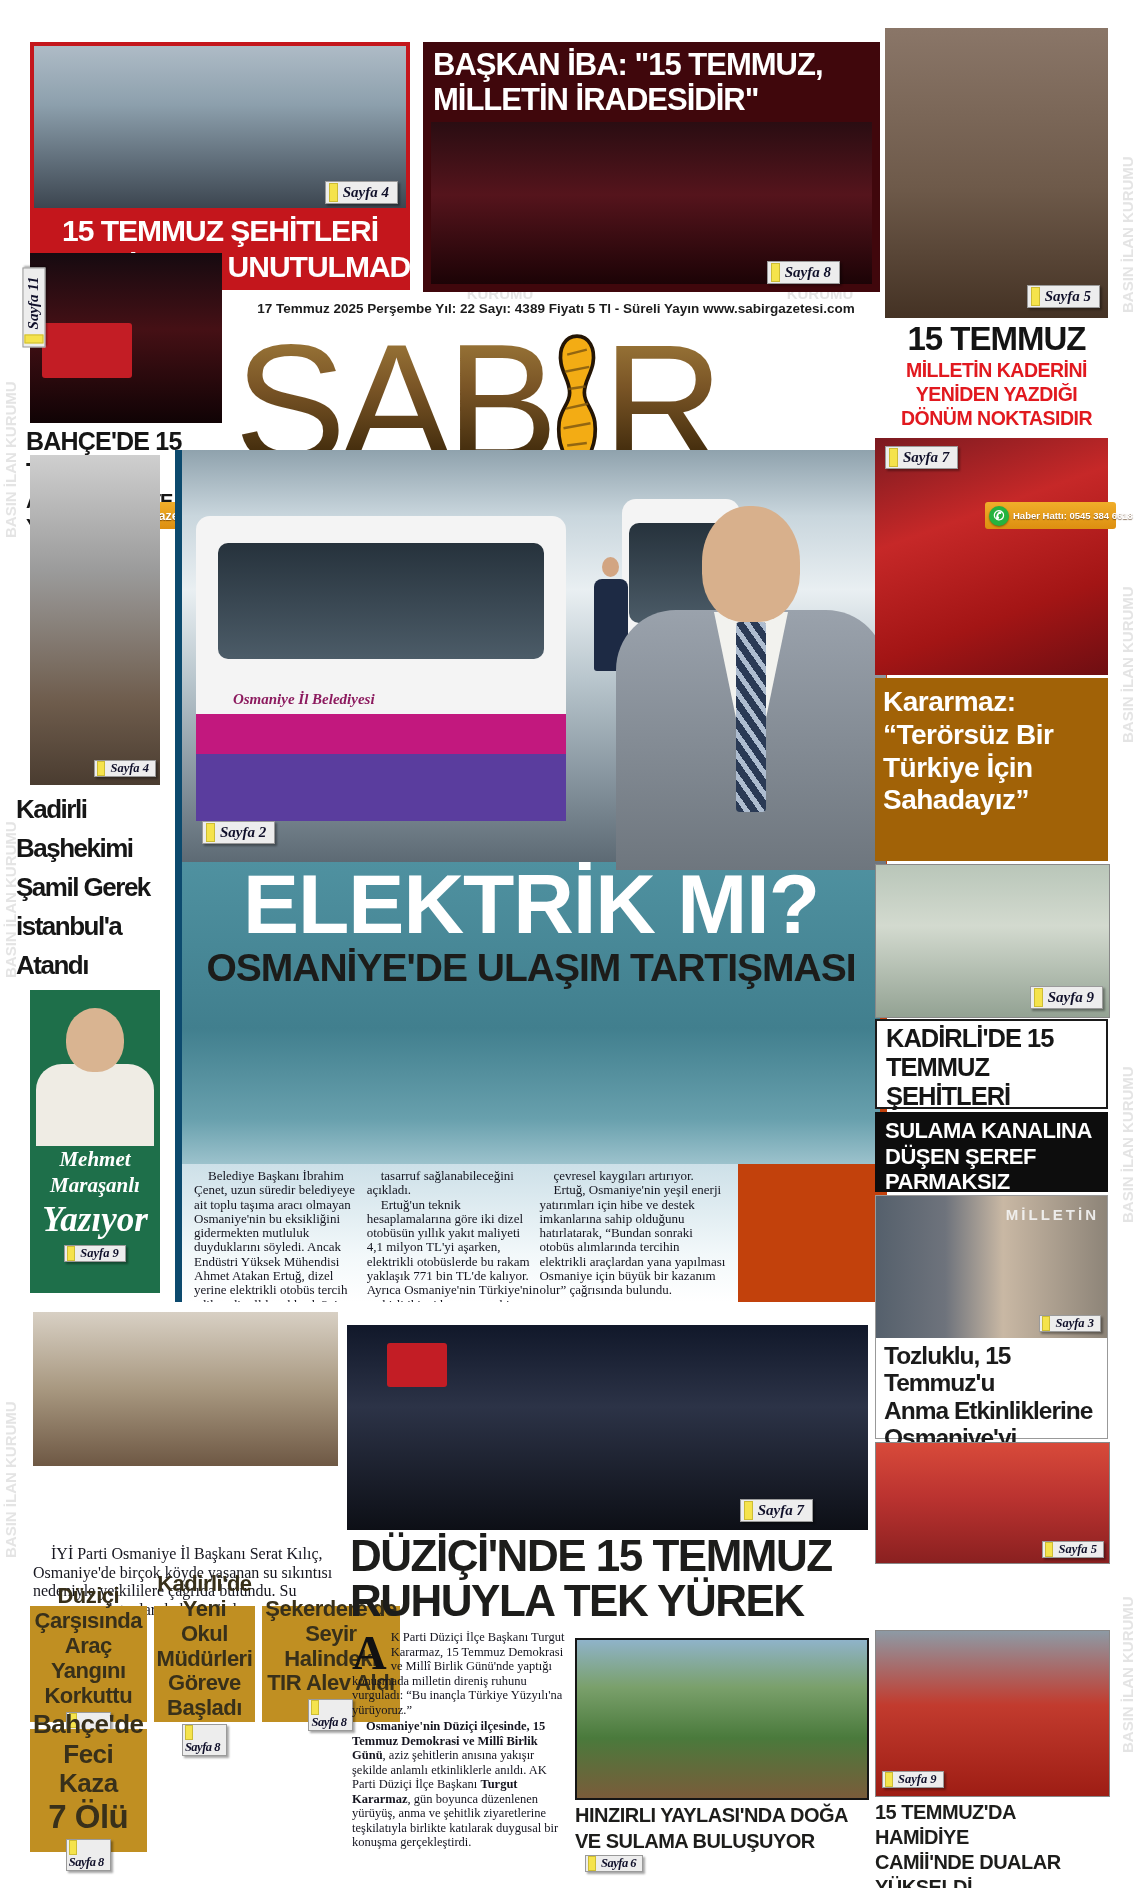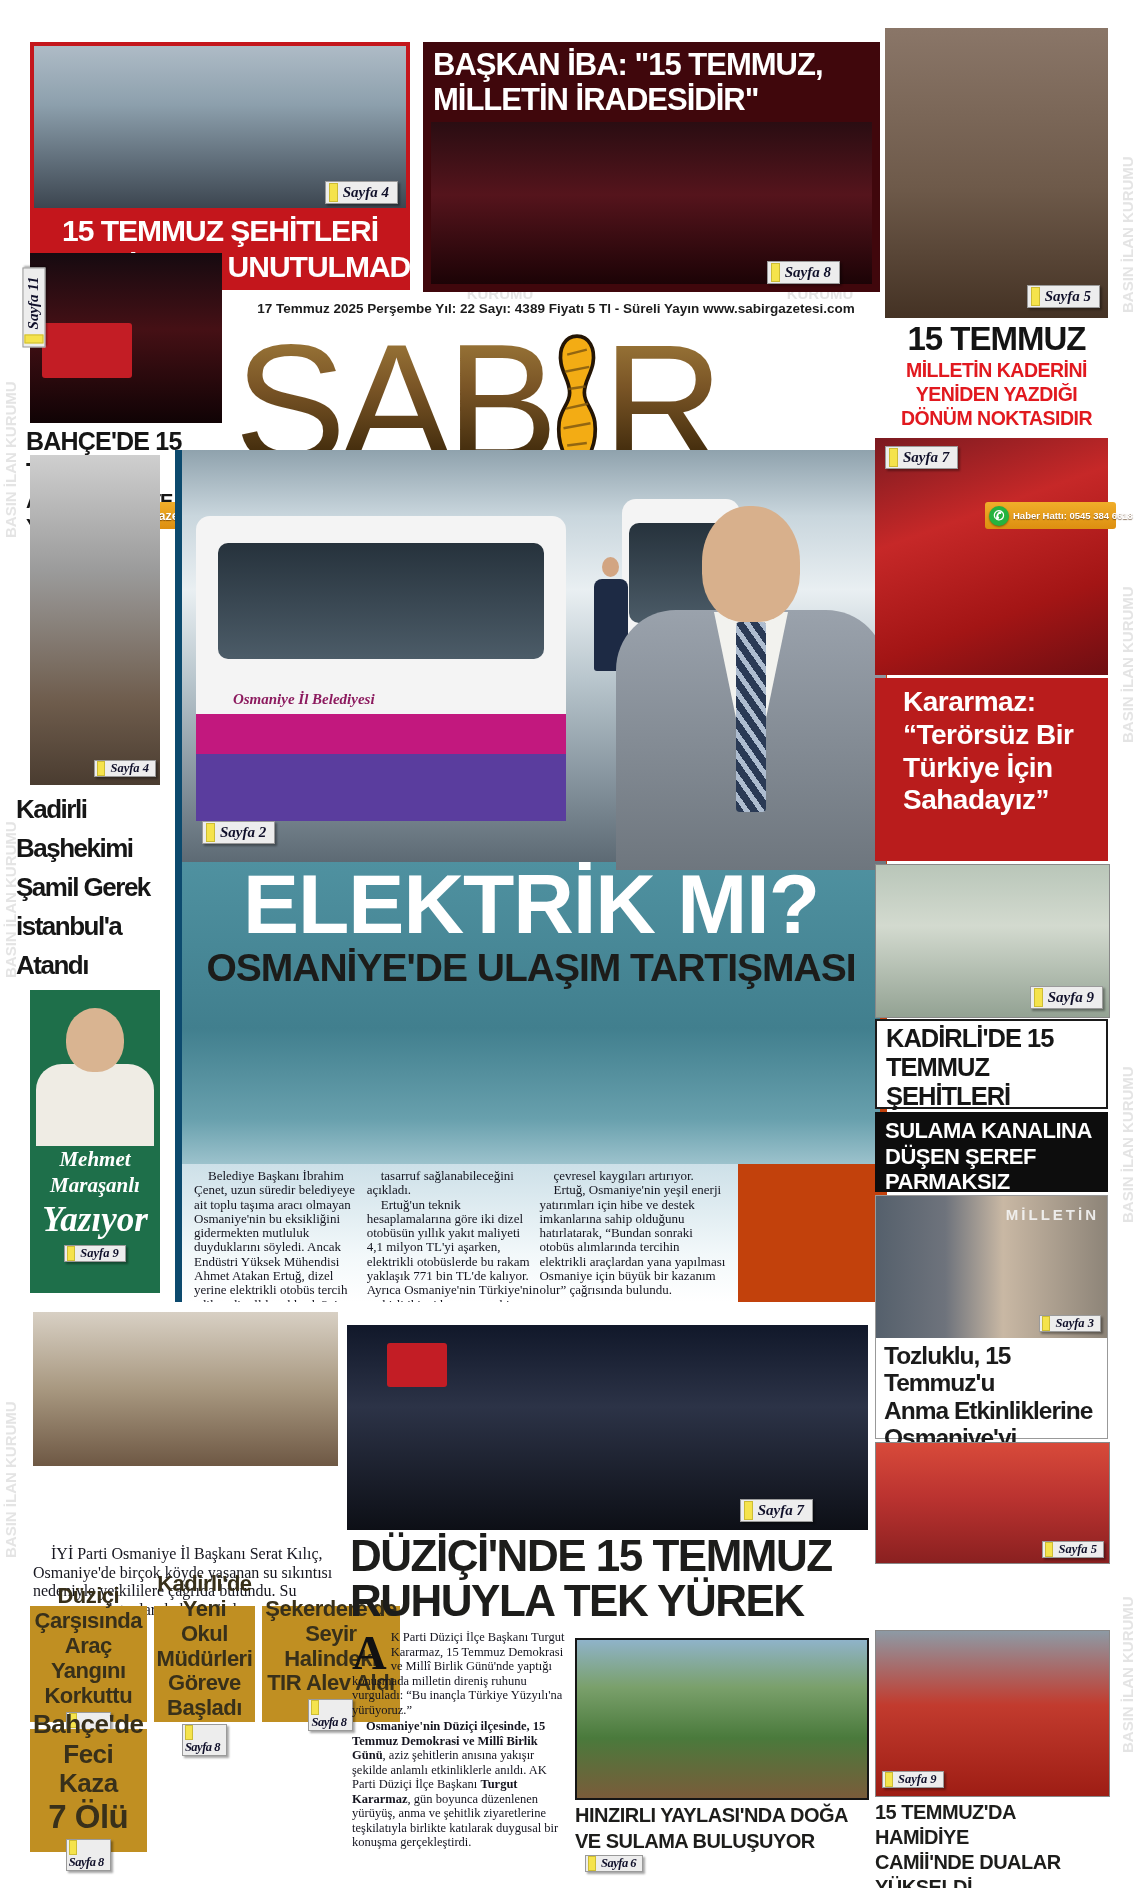--- a/index.html
+++ b/index.html
@@ -137,22 +137,22 @@
   .duz-body p.ind{text-indent:14px}
   .dropcap{float:left;font:700 48px/0.82 "Liberation Serif",serif;margin:3px 4px 0 0;color:#111}
   .bld{font-weight:700}
   .straw-photo{left:575px;top:1638px;width:290px;height:158px;border:2px solid #151515;
                background:linear-gradient(180deg,#8fb3c9 0%,#7aa06b 30%,#4a7a3c 62%,#7a5c3a 100%)}
   .straw-cap{left:575px;top:1802px;width:294px;font-size:20px;font-weight:900;letter-spacing:-.5px;
              line-height:1.3;color:#1d1d1b}
   
   .flags-photo{left:875px;top:438px;width:233px;height:237px;
                background:linear-gradient(160deg,#7a1a20 0%,#c62828 35%,#a31515 70%,#6e0e12 100%)}
-  .kararmaz-box{left:875px;top:678px;width:233px;height:183px;background:#b91c1c;
-                padding:8px 28px;box-sizing:border-box}
+  .kararmaz-box{left:875px;top:678px;width:233px;height:183px;background:#a16207;
+                padding:8px 8px;box-sizing:border-box}
   .kararmaz-box div{color:#fff;font-weight:800;font-size:28px;line-height:1.17;letter-spacing:-.5px}
   .cem-photo{left:875px;top:864px;width:233px;height:152px;border:1px solid #888;
              background:linear-gradient(180deg,#b9c6b9 0%,#d3dacf 40%,#93a293 100%)}
   .kadirli15{left:875px;top:1019px;width:233px;height:90px;background:#fff;border:2px solid #1a1a1a;
              padding:3px 9px;box-sizing:border-box;font-size:25.5px;font-weight:900;letter-spacing:-1px;
              line-height:1.13;color:#161616}
   .sulama{left:875px;top:1112px;width:233px;height:80px;background:#0d0d0d;padding:6px 10px;
           box-sizing:border-box;font-size:22px;font-weight:800;line-height:1.16;color:#fff;letter-spacing:-.5px}
   .erdogan-card{left:875px;top:1195px;width:233px;height:244px;border:1px solid #999;box-sizing:border-box;background:#fff}
   .erd-photo{position:relative;width:100%;height:142px;

